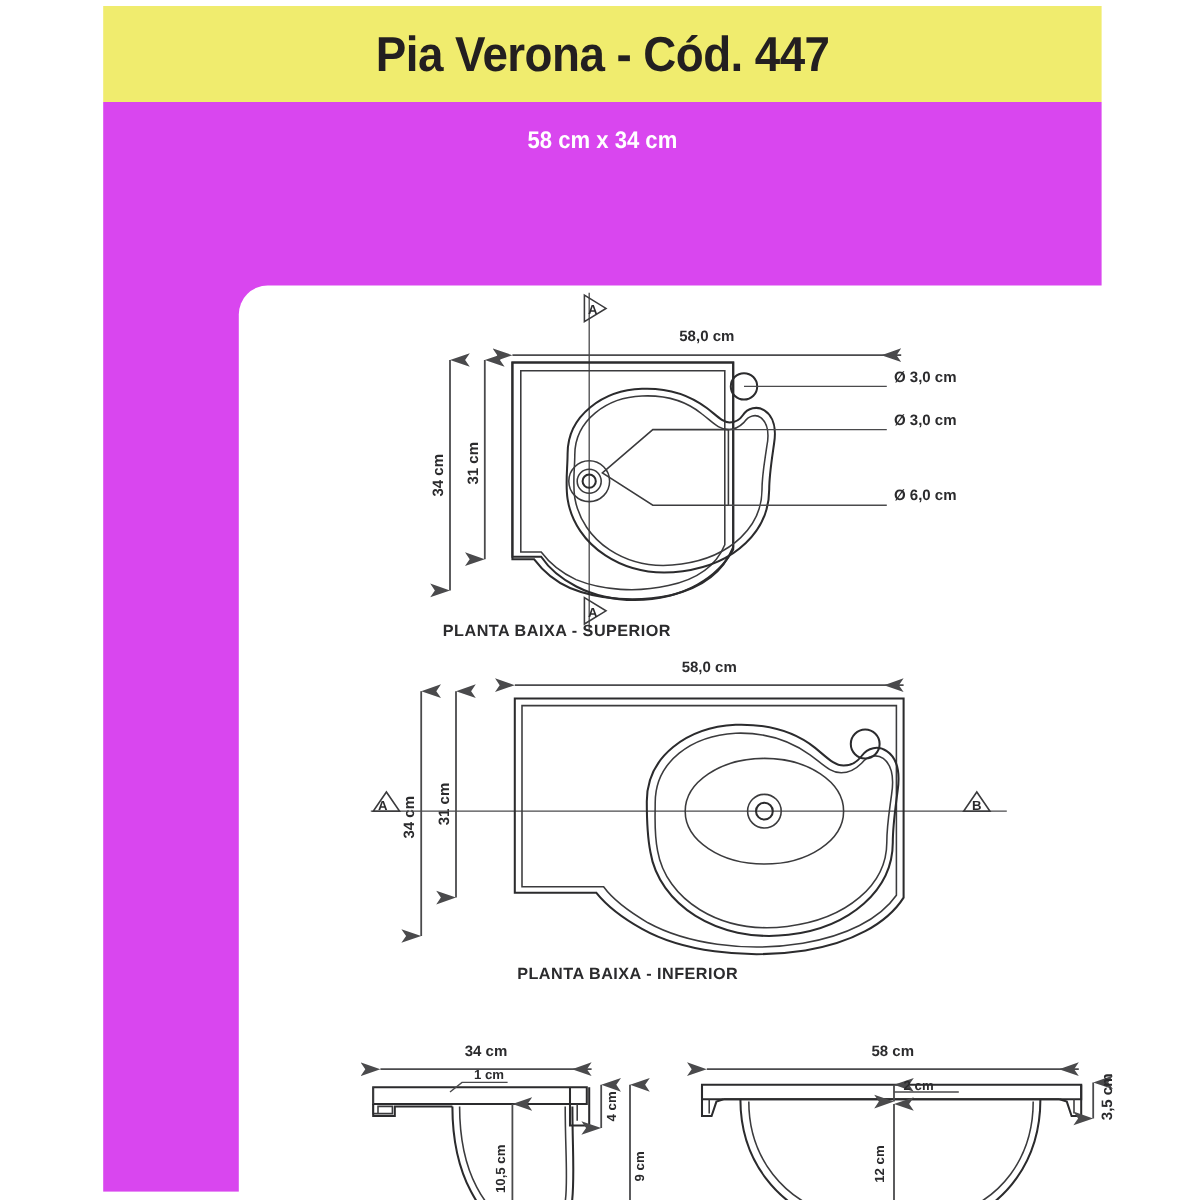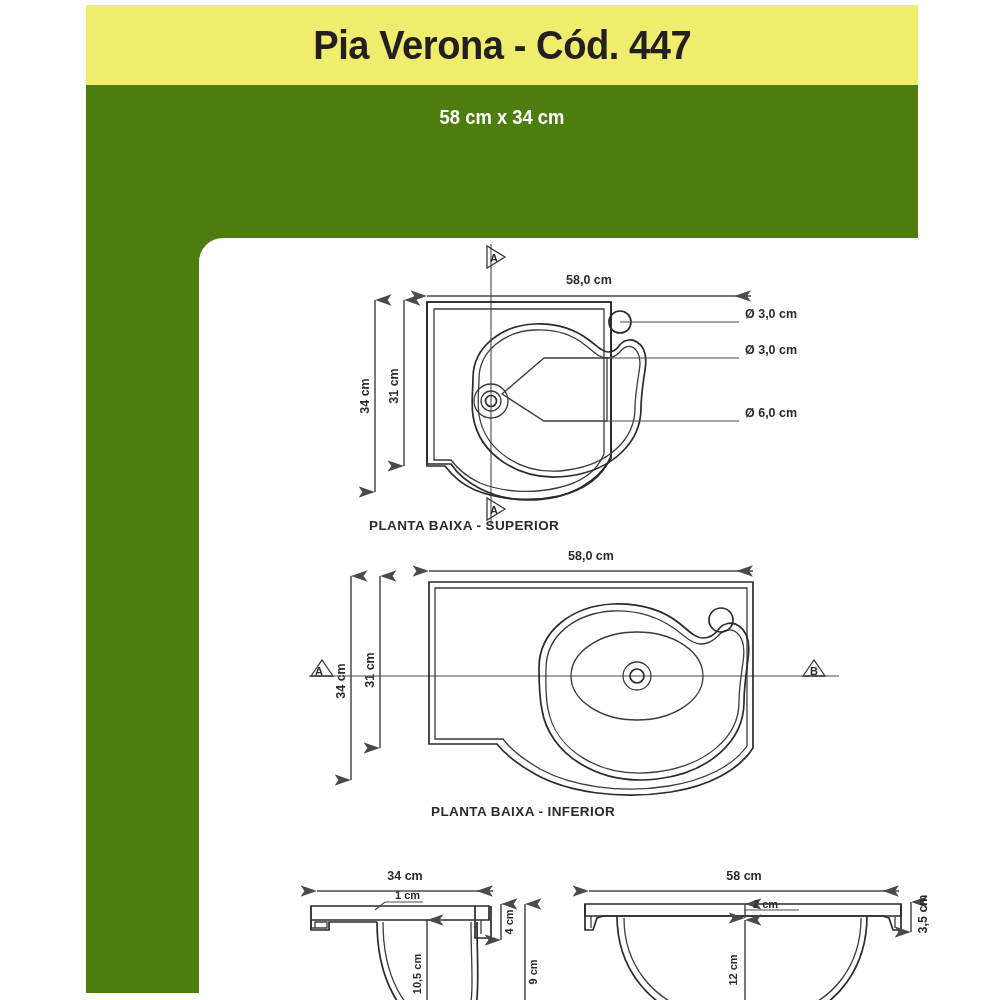--- a/index.html
+++ b/index.html
@@ -45,21 +45,21 @@
     transform: scaleX(0.93);
   }
 
   
   .gray-panel {
     position: absolute;
     left: 86px;
     top: 85px;
     width: 832px;
     height: 908px;
-    background: #4d7c0f;
+    background: #d946ef;
   }
   .subtitle-text {
     position: absolute;
     left: 0;
     top: 21px;
     width: 832px;
     text-align: center;
     font-family: "Liberation Sans", sans-serif;
     font-size: 20px;
     font-weight: bold;

